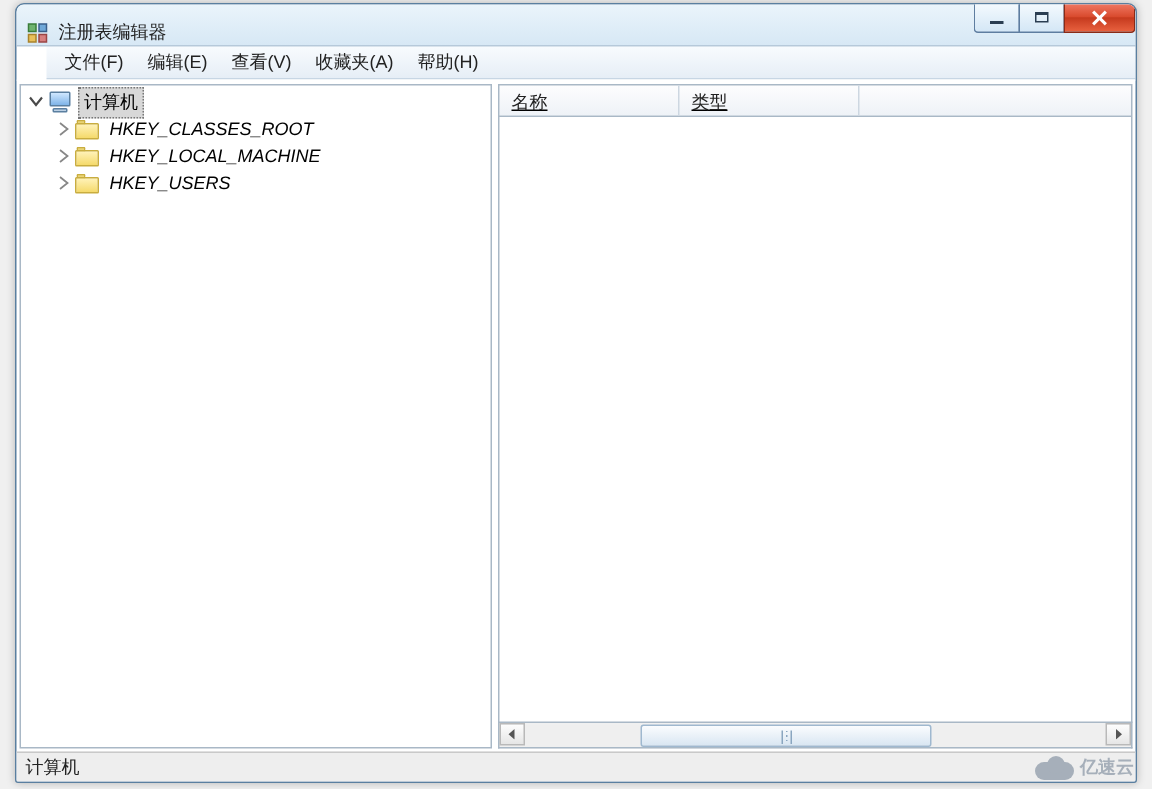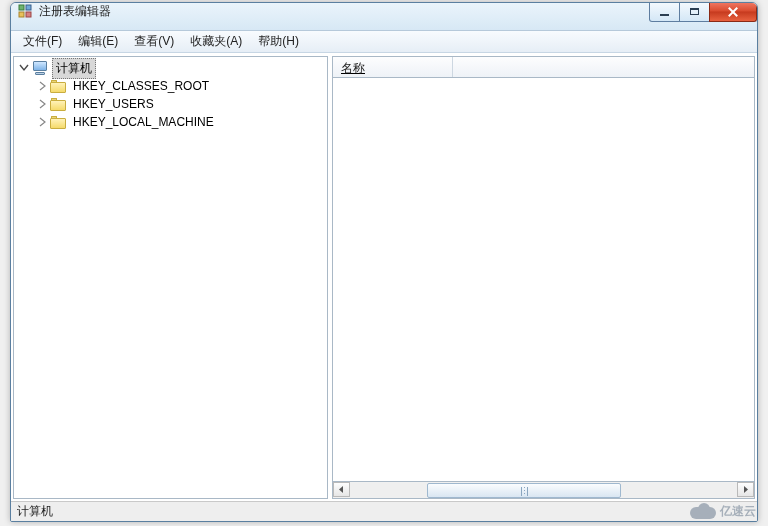--- a/index.html
+++ b/index.html
@@ -12,21 +12,21 @@
     box-shadow: 0 0 6px rgba(0,0,0,.25);
     display: flex; flex-direction: column;
     overflow: hidden;
   }
 
   
   .titlebar {
     height: 28px;
     background: linear-gradient(#eaf4fb, #d7e8f5);
     border-bottom: 1px solid #b6c9da;
-    display: flex; align-items: flex-start;
+    display: flex; align-items: flex-end;
     padding: 0 6px;
     position: relative;
   }
   .titlebar .app-icon { width: 16px; height: 16px; margin-right: 6px; display:flex; align-items:center; justify-content:center; }
   .titlebar .title { color: #222; font-size: 12px; }
   .win-controls { position: absolute; right: 0; top: -1px; display: flex; }
   .win-btn {
     width: 31px; height: 20px; border: 1px solid #5e7da0; border-top: none;
     display: flex; align-items: center; justify-content: center;
     margin-left: -1px;
@@ -48,20 +48,21 @@
   .win-btn.close .glyph::before{ transform:rotate(45deg);}
   .win-btn.close .glyph::after{ transform:rotate(-45deg);}
 
   
   .menubar {
     height: 22px;
     background: linear-gradient(#f8fbfe, #e6eef6);
     border-bottom: 1px solid #c7d6e4;
     display: flex; align-items: flex-start;
     padding: 0 4px;
+    margin-left: 20px;
   }
   .menubar .menu-item { padding: 2px 8px; color: #222; cursor: default; }
 
   
   .content {
     flex: 1; display: flex;
     border-top: 1px solid #fff;
     min-height: 0;
   }
   .tree-pane {
@@ -118,21 +119,21 @@
   }
   .hscroll .thumb::after{
     content:""; position:absolute; left:50%; top:3px; width:1px; height:9px;
     background: repeating-linear-gradient(#8aa6c0 0 1px, transparent 1px 3px);
     box-shadow: -3px 0 #8aa6c0, 3px 0 #8aa6c0;
   }
 
   
   .tree-row { display:flex; align-items:center; height:18px; padding-left: 4px; white-space: nowrap; }
   .tree-row.root { padding-left: 4px; }
-  .tree-row.child { padding-left: 22px; }
+  .tree-row.child { padding-left: 22px; font-style: italic; }
   .expander { width:12px; height:12px; margin-right:2px; display:flex; align-items:center; justify-content:center;}
   .expander svg { display:block;}
   .selected-label {
     background: #d8d8d8; border:1px dotted #777; padding: 0 2px;
   }
   .tree-label { padding: 1px 3px; }
   .icon-slot { width:16px; height:16px; margin-right:4px; display:flex; align-items:center; justify-content:center;}
 
   
   .folder-icon { width:16px; height:13px; position:relative;}
@@ -151,21 +152,21 @@
     background: #eeeeee;
     border-top: 1px solid #c9c9c9;
     padding: 2px 6px;
     color: #222;
     display:flex; align-items:center;
   }
 
   
   .watermark{
     position:absolute; right:12px; bottom:6px;
-    display:flex; gap:4px;
+    display:flex; align-items:center; gap:4px;
     color:#9aa5b1; font-weight:bold; font-size:14px;
     opacity:.85;
   }
   .watermark .cloud{ width:26px; height:16px; position:relative;}
   .watermark .cloud::before{
     content:""; position:absolute; left:0; bottom:0; width:26px; height:12px;
     background:#9aa5b1; border-radius:10px;
   }
   .watermark .cloud::after{
     content:""; position:absolute; left:8px; top:0; width:12px; height:12px;
@@ -247,43 +248,44 @@
           <svg width="10" height="10" viewBox="0 0 10 10">
               <path d="M3 1 L8 5 L3 9" fill="none" stroke="#888" stroke-width="1.2"></path>
             </svg>
         </span>
         <span class="icon-slot">
             <span class="folder-icon">
               <span class="tab"></span>
               <span class="body"></span>
             </span>
           </span>
-        <span class="tree-label">HKEY_USERS</span>
+        <span class="tree-label">HKEY_LOCAL_MACHINE</span>
       </div>
 
       <div class="tree-row child">
         <span class="expander">
           <svg width="10" height="10" viewBox="0 0 10 10">
               <path d="M3 1 L8 5 L3 9" fill="none" stroke="#888" stroke-width="1.2"></path>
             </svg>
         </span>
         <span class="icon-slot">
             <span class="folder-icon">
               <span class="tab"></span>
               <span class="body"></span>
             </span>
           </span>
-        <span class="tree-label">HKEY_LOCAL_MACHINE</span>
+        <span class="tree-label">HKEY_USERS</span>
       </div>
 
     </div>
 
     <div class="list-pane">
       <div class="list-header">
         <div class="col" style="width:120px">名称</div>
+        <div class="col" style="width:120px">类型</div>
       </div>
       <div class="list-body"></div>
       <div class="hscroll">
         <div class="arrow left">
           <svg width="7" height="7" viewBox="0 0 7 7">
               <path d="M5 0 L1 3.5 L5 7 Z" fill="#555"></path>
             </svg>
         </div>
         <div class="track">
           <div class="thumb"></div>

